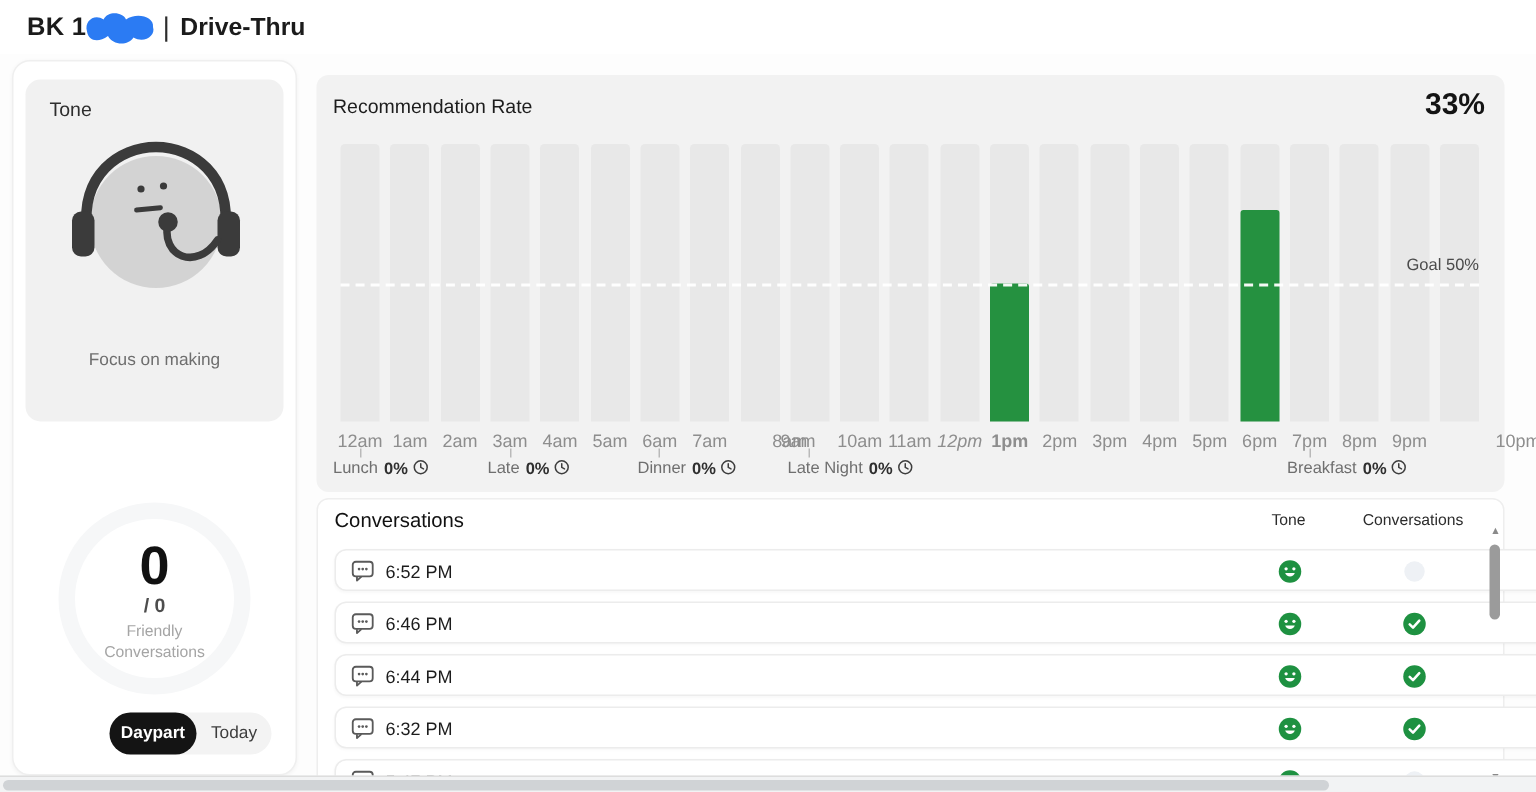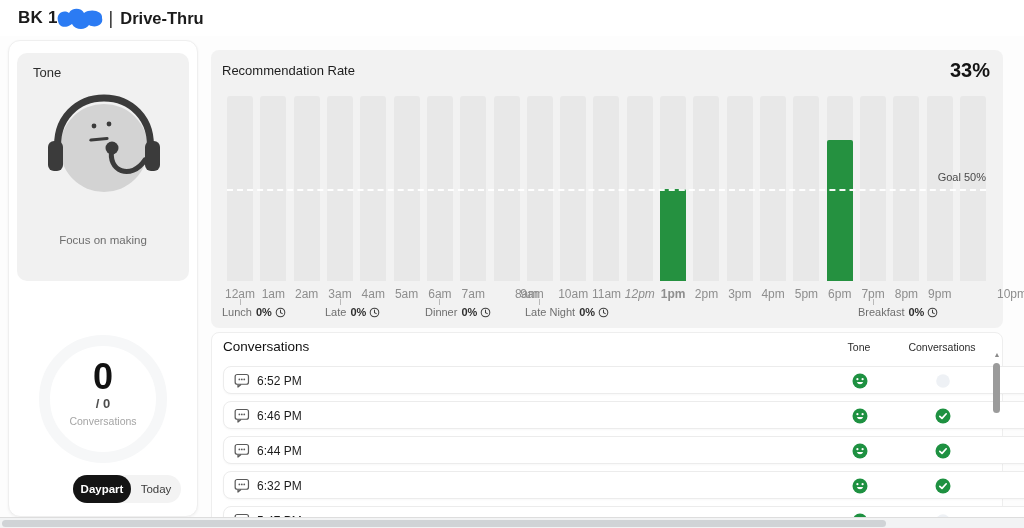--- a/index.html
+++ b/index.html
@@ -107,20 +107,21 @@
     <div id="tone-caption">
       <div>Focus on making</div>
     </div>
   </div>
 
   <div id="gauge-ring"></div>
   <div id="gauge-text">
     <div id="gauge-value">0</div>
     <div id="gauge-denominator">/ 0</div>
     <div id="gauge-label">
+      <div>Friendly</div>
       <div>Conversations</div>
     </div>
   </div>
 
   <div id="toggle">
       <div class="toggle-opt active">Daypart</div>
       <div class="toggle-opt inactive">Today</div>
     </div>
 </div>
 

